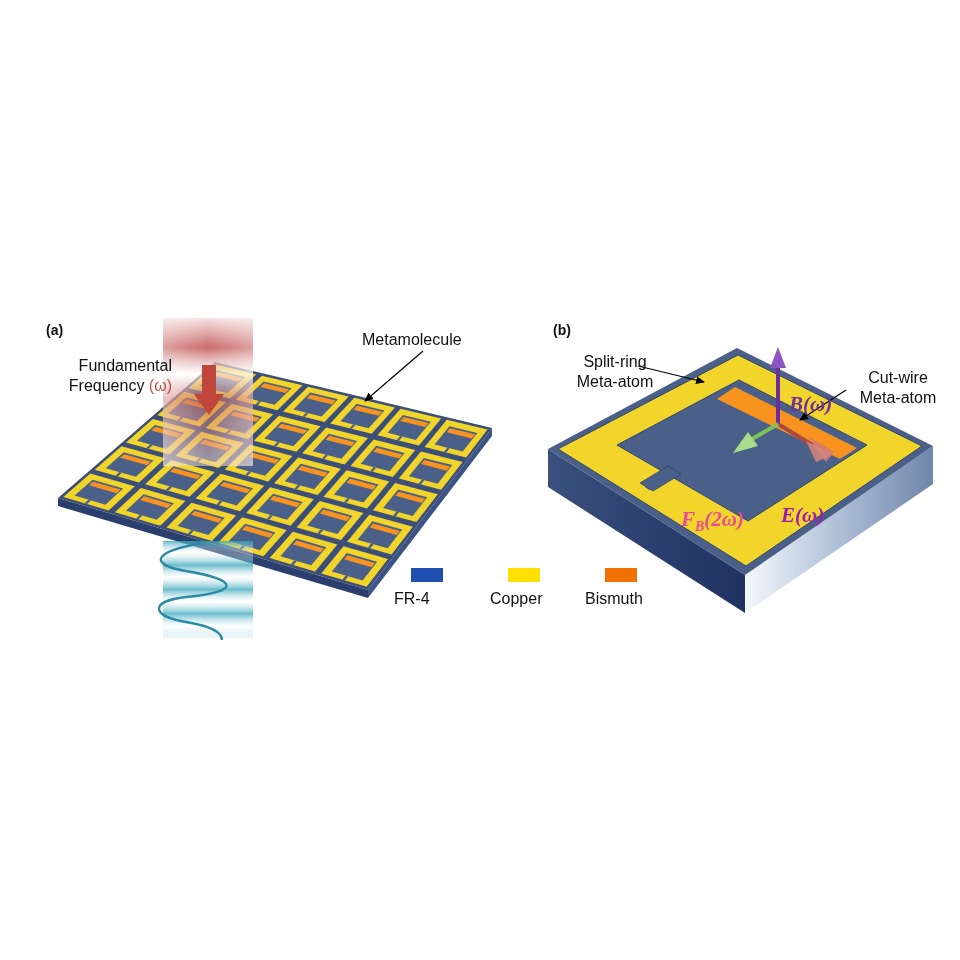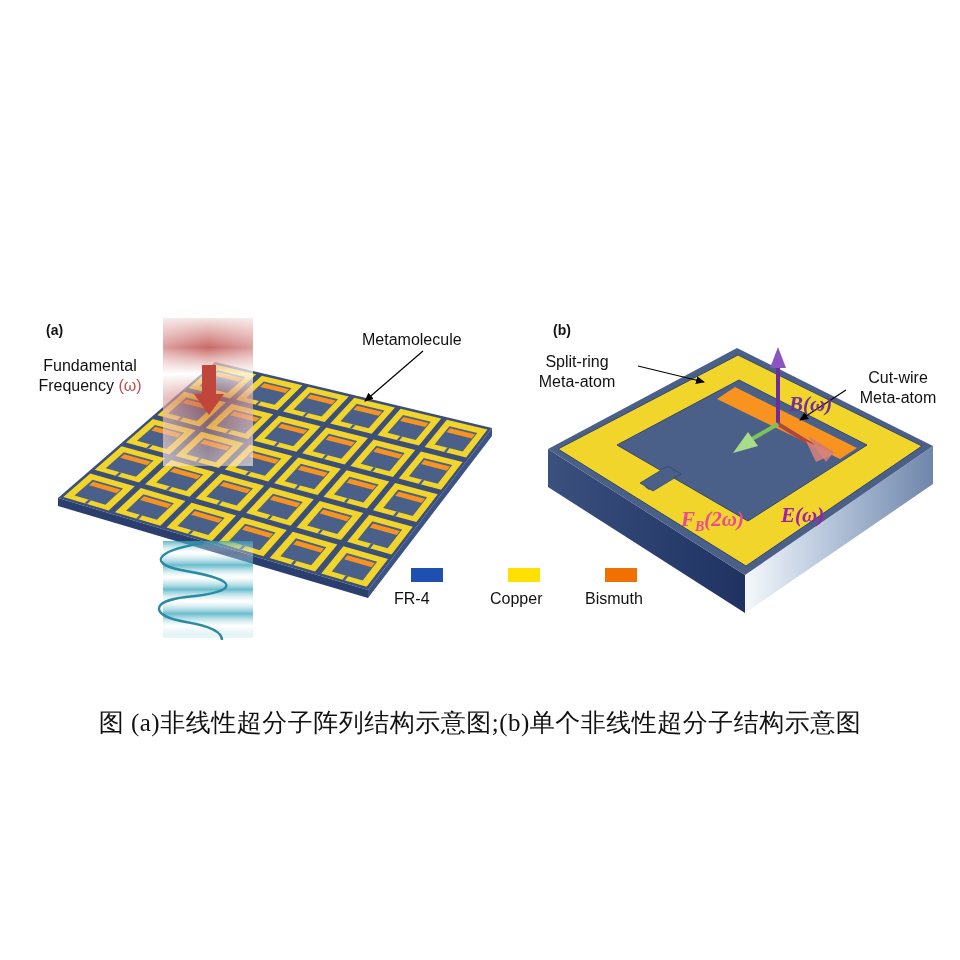--- a/index.html
+++ b/index.html
@@ -226,45 +226,44 @@
         <polygon points="748,432 758,446 733,453" fill="#a8dc8a"></polygon>
       </g>
 
       <line x1="638" y1="366" x2="704" y2="382" stroke="#000" stroke-width="1.2" marker-end="url(#blackArrow)"></line>
       <line x1="846" y1="390" x2="800" y2="420" stroke="#000" stroke-width="1.2" marker-end="url(#blackArrow)"></line>
     </g>
   </svg>
 
   
   <div class="lbl panel" style="left:46px; top:320px;">(a)</div>
-  <div class="lbl center" style="left:20px; top:356px; width:140px;">
+  <div class="lbl center" style="left:32px; top:356px; width:140px;text-align:right;">
     <div>Fundamental</div>
     <div><span>Frequency </span><span style="color:#c0504d;">(ω)</span></div>
   </div>
   <div class="lbl" style="left:362px; top:330px;">Metamolecule</div>
 
   
   <div>
     <div class="legend-swatch" style="left:411px; top:568px; background:#1f4fb0;"></div>
     <div class="lbl" style="left:394px; top:589px;">FR-4</div>
     <div class="legend-swatch" style="left:508px; top:568px; background:#ffe000;"></div>
     <div class="lbl" style="left:490px; top:589px;">Copper</div>
     <div class="legend-swatch" style="left:605px; top:568px; background:#f07000;"></div>
     <div class="lbl" style="left:585px; top:589px;">Bismuth</div>
   </div>
 
   
   <div class="lbl panel" style="left:553px; top:320px;">(b)</div>
-  <div class="lbl center" style="left:522px; top:352px; width:110px;">
+  <div class="lbl center" style="left:560px; top:352px; width:110px;">
     <div>Split-ring</div>
     <div>Meta-atom</div>
   </div>
   <div class="lbl center" style="left:848px; top:368px; width:100px;">
     <div>Cut-wire</div>
     <div>Meta-atom</div>
   </div>
   <div class="lbl math" style="left:789px; top:346px; color:#7030a0;">B(ω)</div>
   <div class="lbl math" style="left:781px; top:457px; color:#a21caf;">E(ω)</div>
   <div class="lbl math" style="left:681px; top:461px; color:#ec4899;"><span>F</span><sub style="font-size:14px;">B</sub><span>(2ω)</span></div>
 
   
-  <div class="caption">图  (a)非线性超分子阵列结构示意图;(b)单个非线性超分子结构示意图</div>
 </div>
 
 </body></html>

